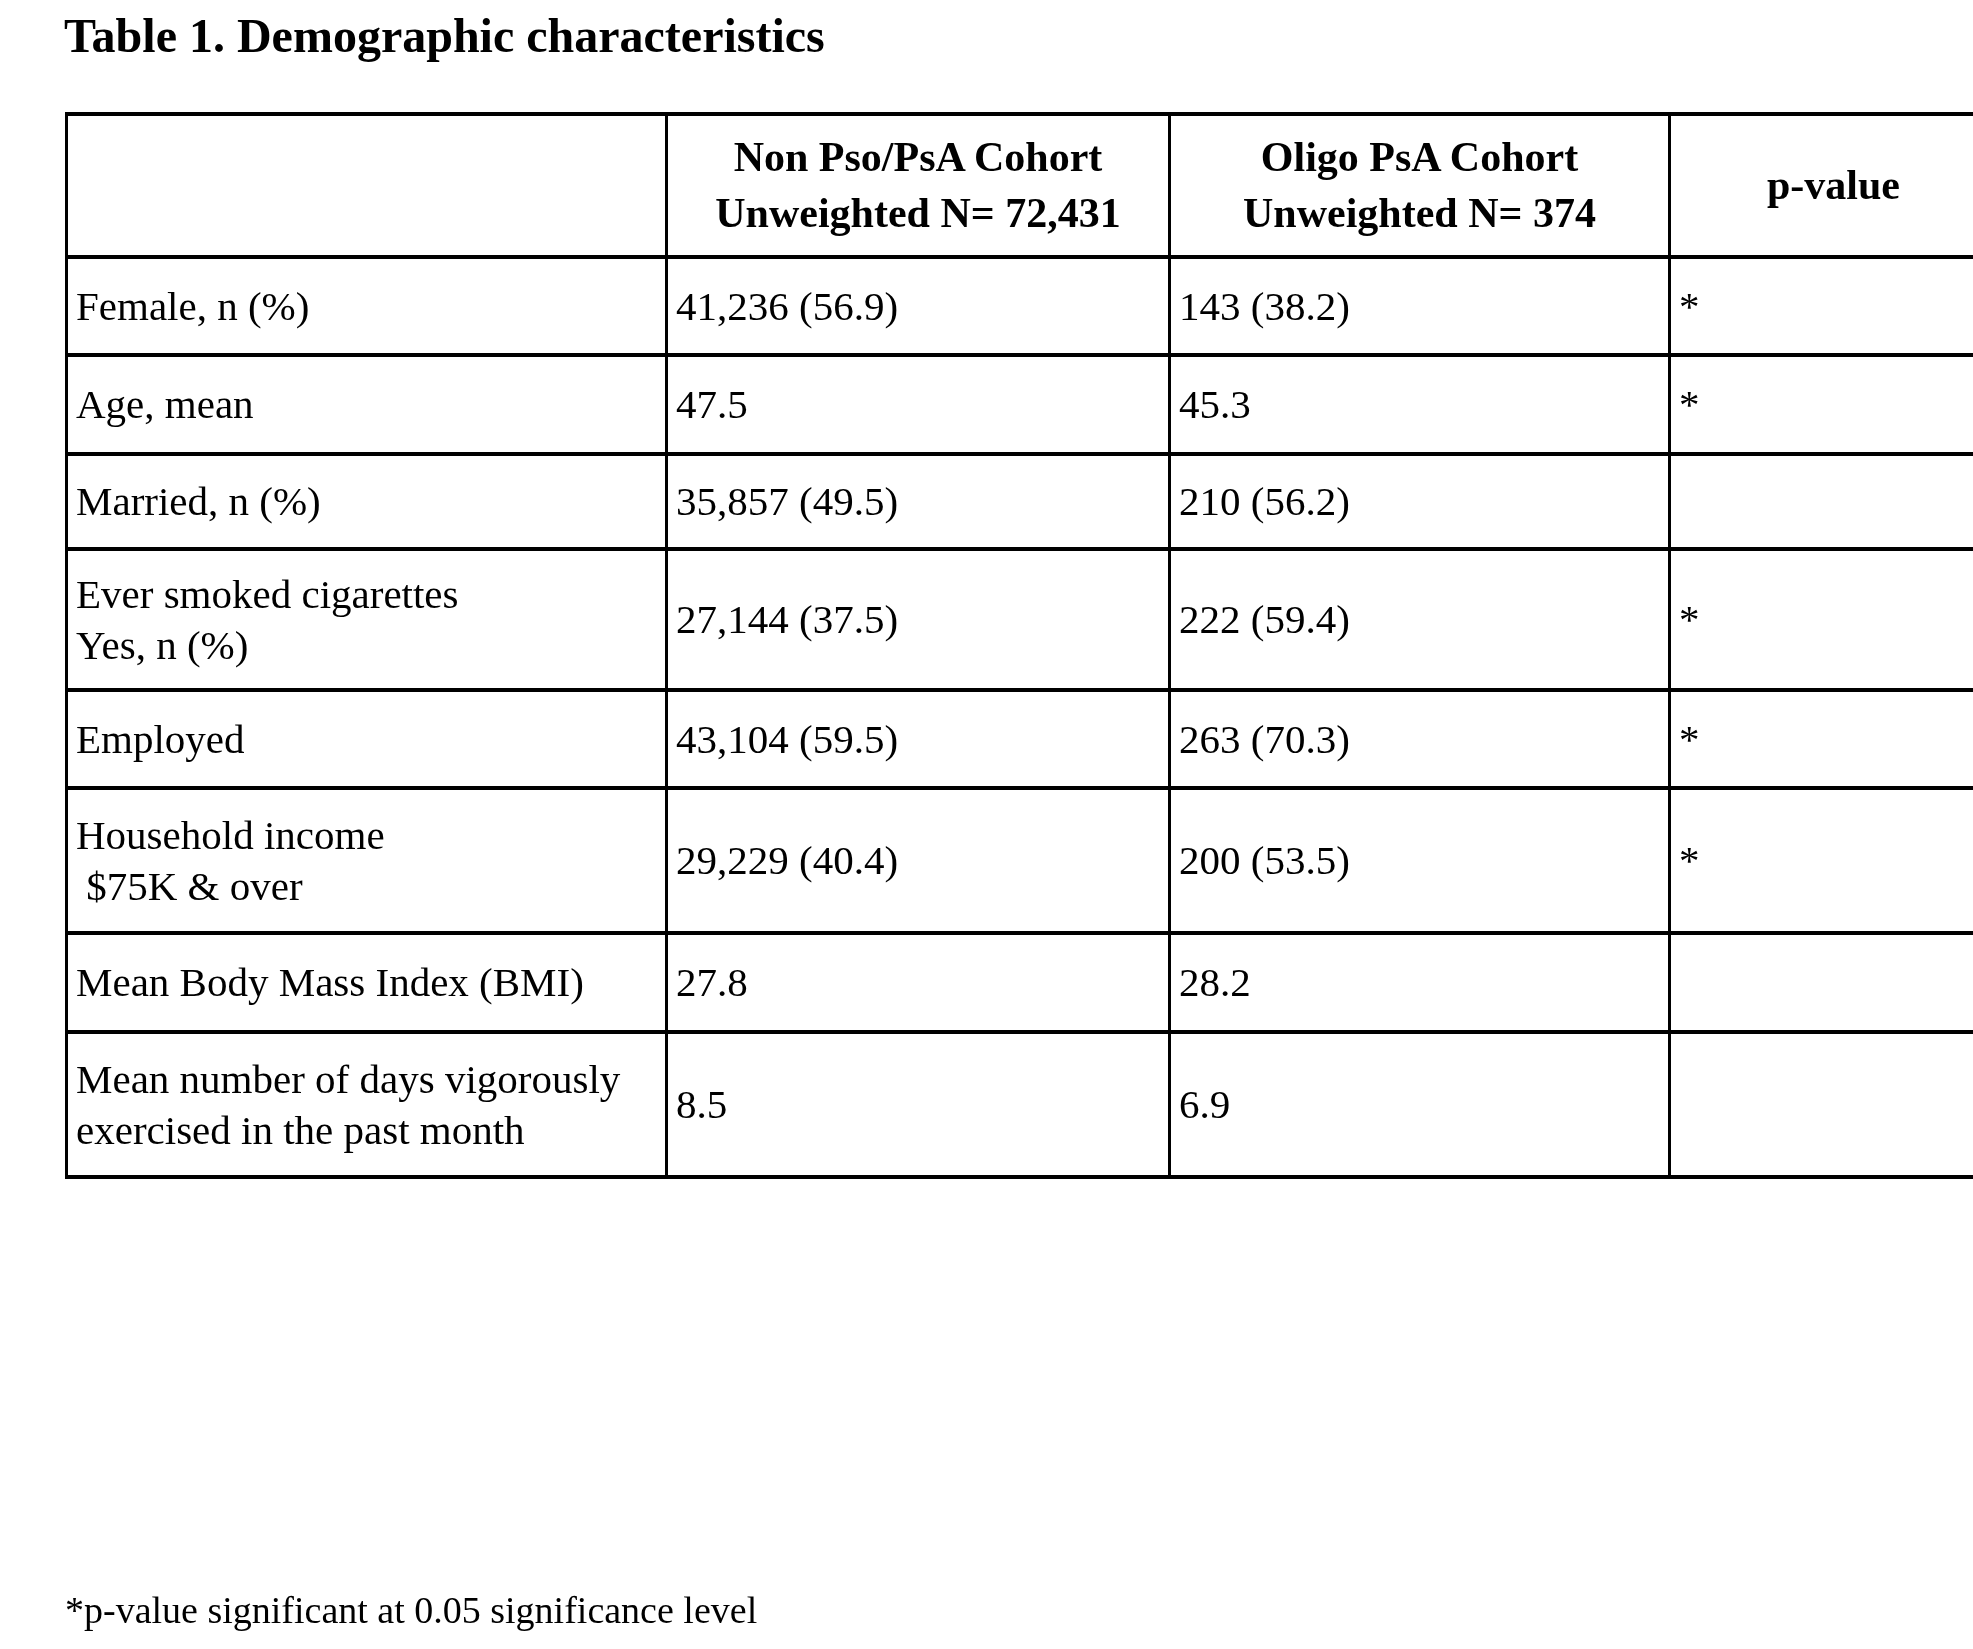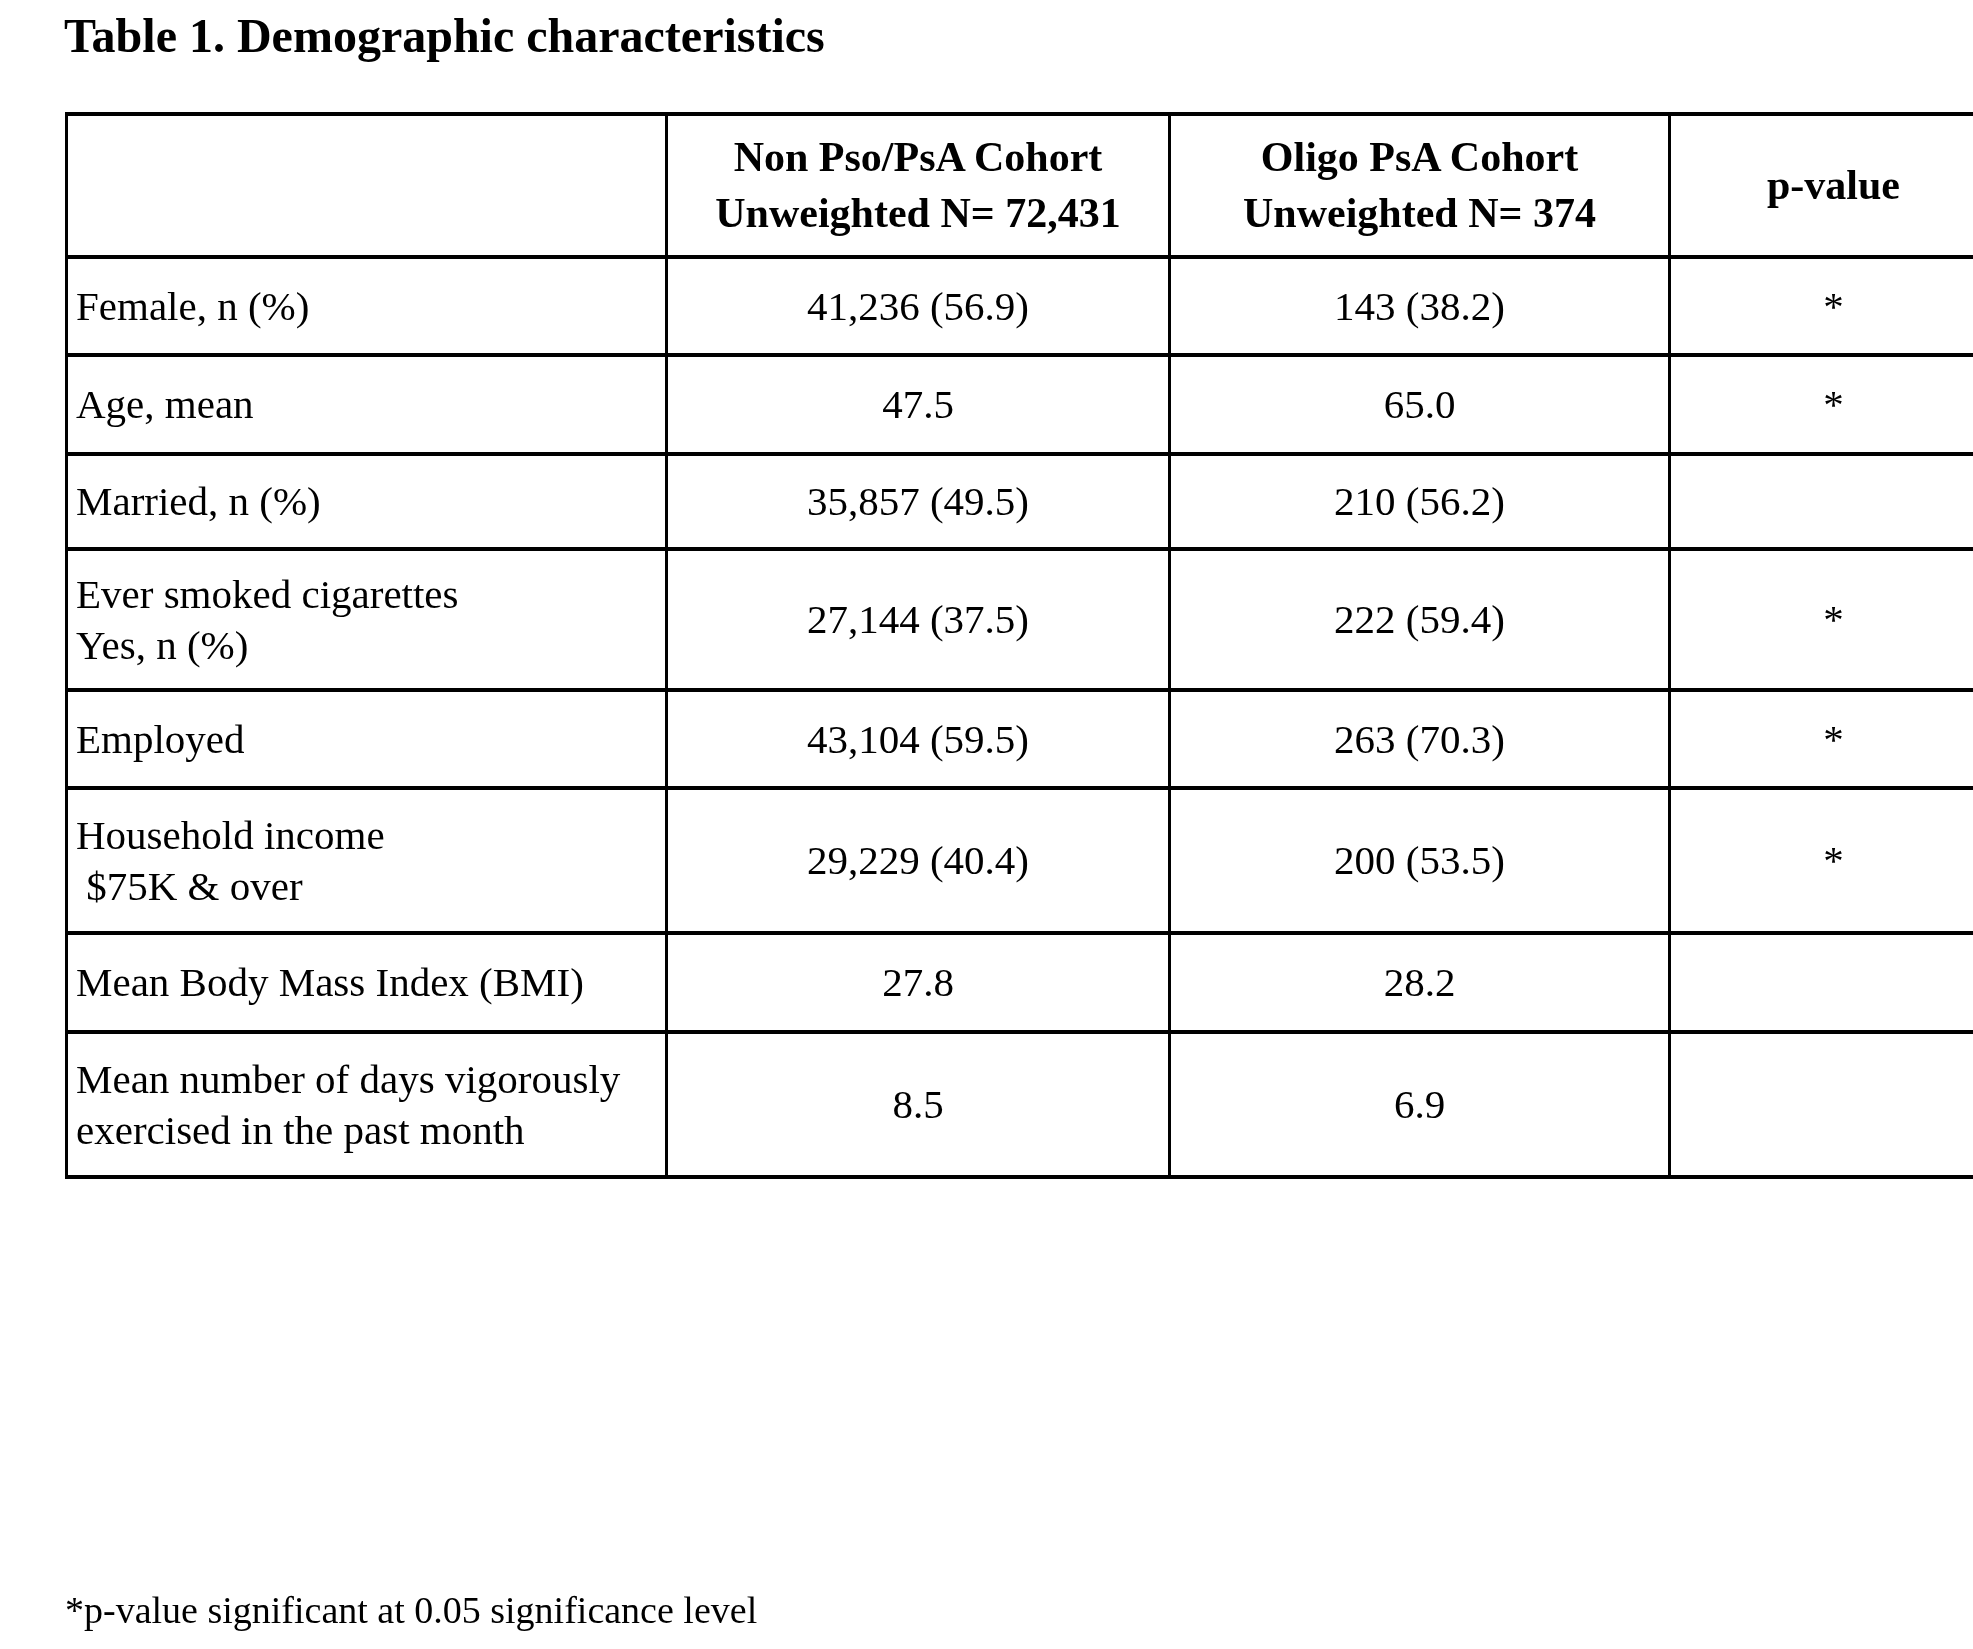--- a/index.html
+++ b/index.html
@@ -59,21 +59,20 @@
   .demo-table td {
     font-size: 41px;
     line-height: 1.22;
     padding: 4px 8px;
   }
   .demo-table td.label-cell {
     text-align: left;
     padding-right: 18px;
   }
   .demo-table td.value-cell {
-    text-align: center;
   }
   .footnote {
     position: absolute;
     left: 25px;
     top: 1588px;
     font-size: 38px;
     white-space: nowrap;
   }
 </style>
 </head>
@@ -103,21 +102,21 @@
     <tbody>
       <tr style="height:98px">
         <td class="label-cell">Female, n (%)</td>
         <td class="value-cell">41,236 (56.9)</td>
         <td class="value-cell">143 (38.2)</td>
         <td class="value-cell">*</td>
       </tr>
       <tr style="height:99px">
         <td class="label-cell">Age, mean</td>
         <td class="value-cell">47.5</td>
-        <td class="value-cell">65.0</td>
+        <td class="value-cell">45.3</td>
         <td class="value-cell">*</td>
       </tr>
       <tr style="height:95px">
         <td class="label-cell">Married, n (%)</td>
         <td class="value-cell">35,857 (49.5)</td>
         <td class="value-cell">210 (56.2)</td>
         <td class="value-cell"></td>
       </tr>
       <tr style="height:141px">
         <td class="label-cell">Ever smoked cigarettes

